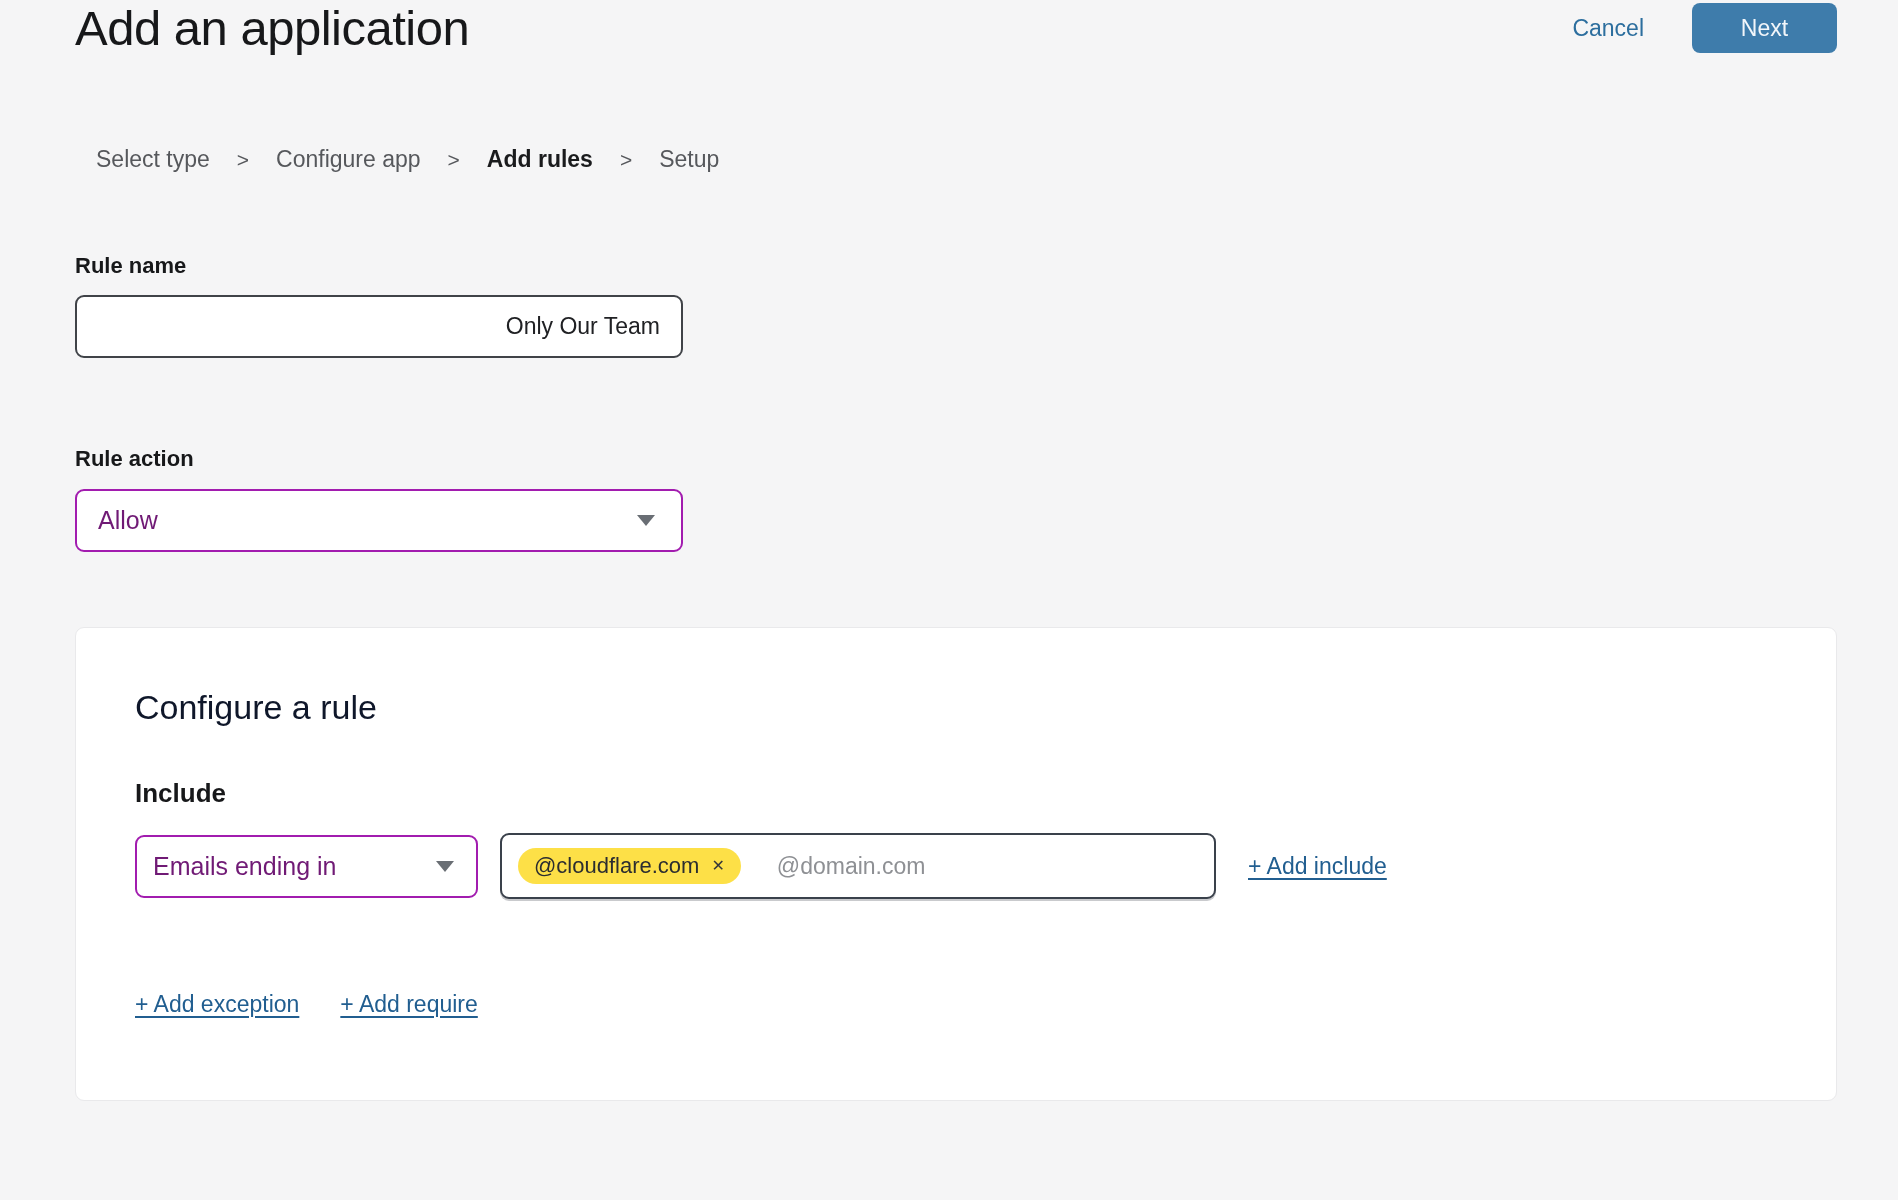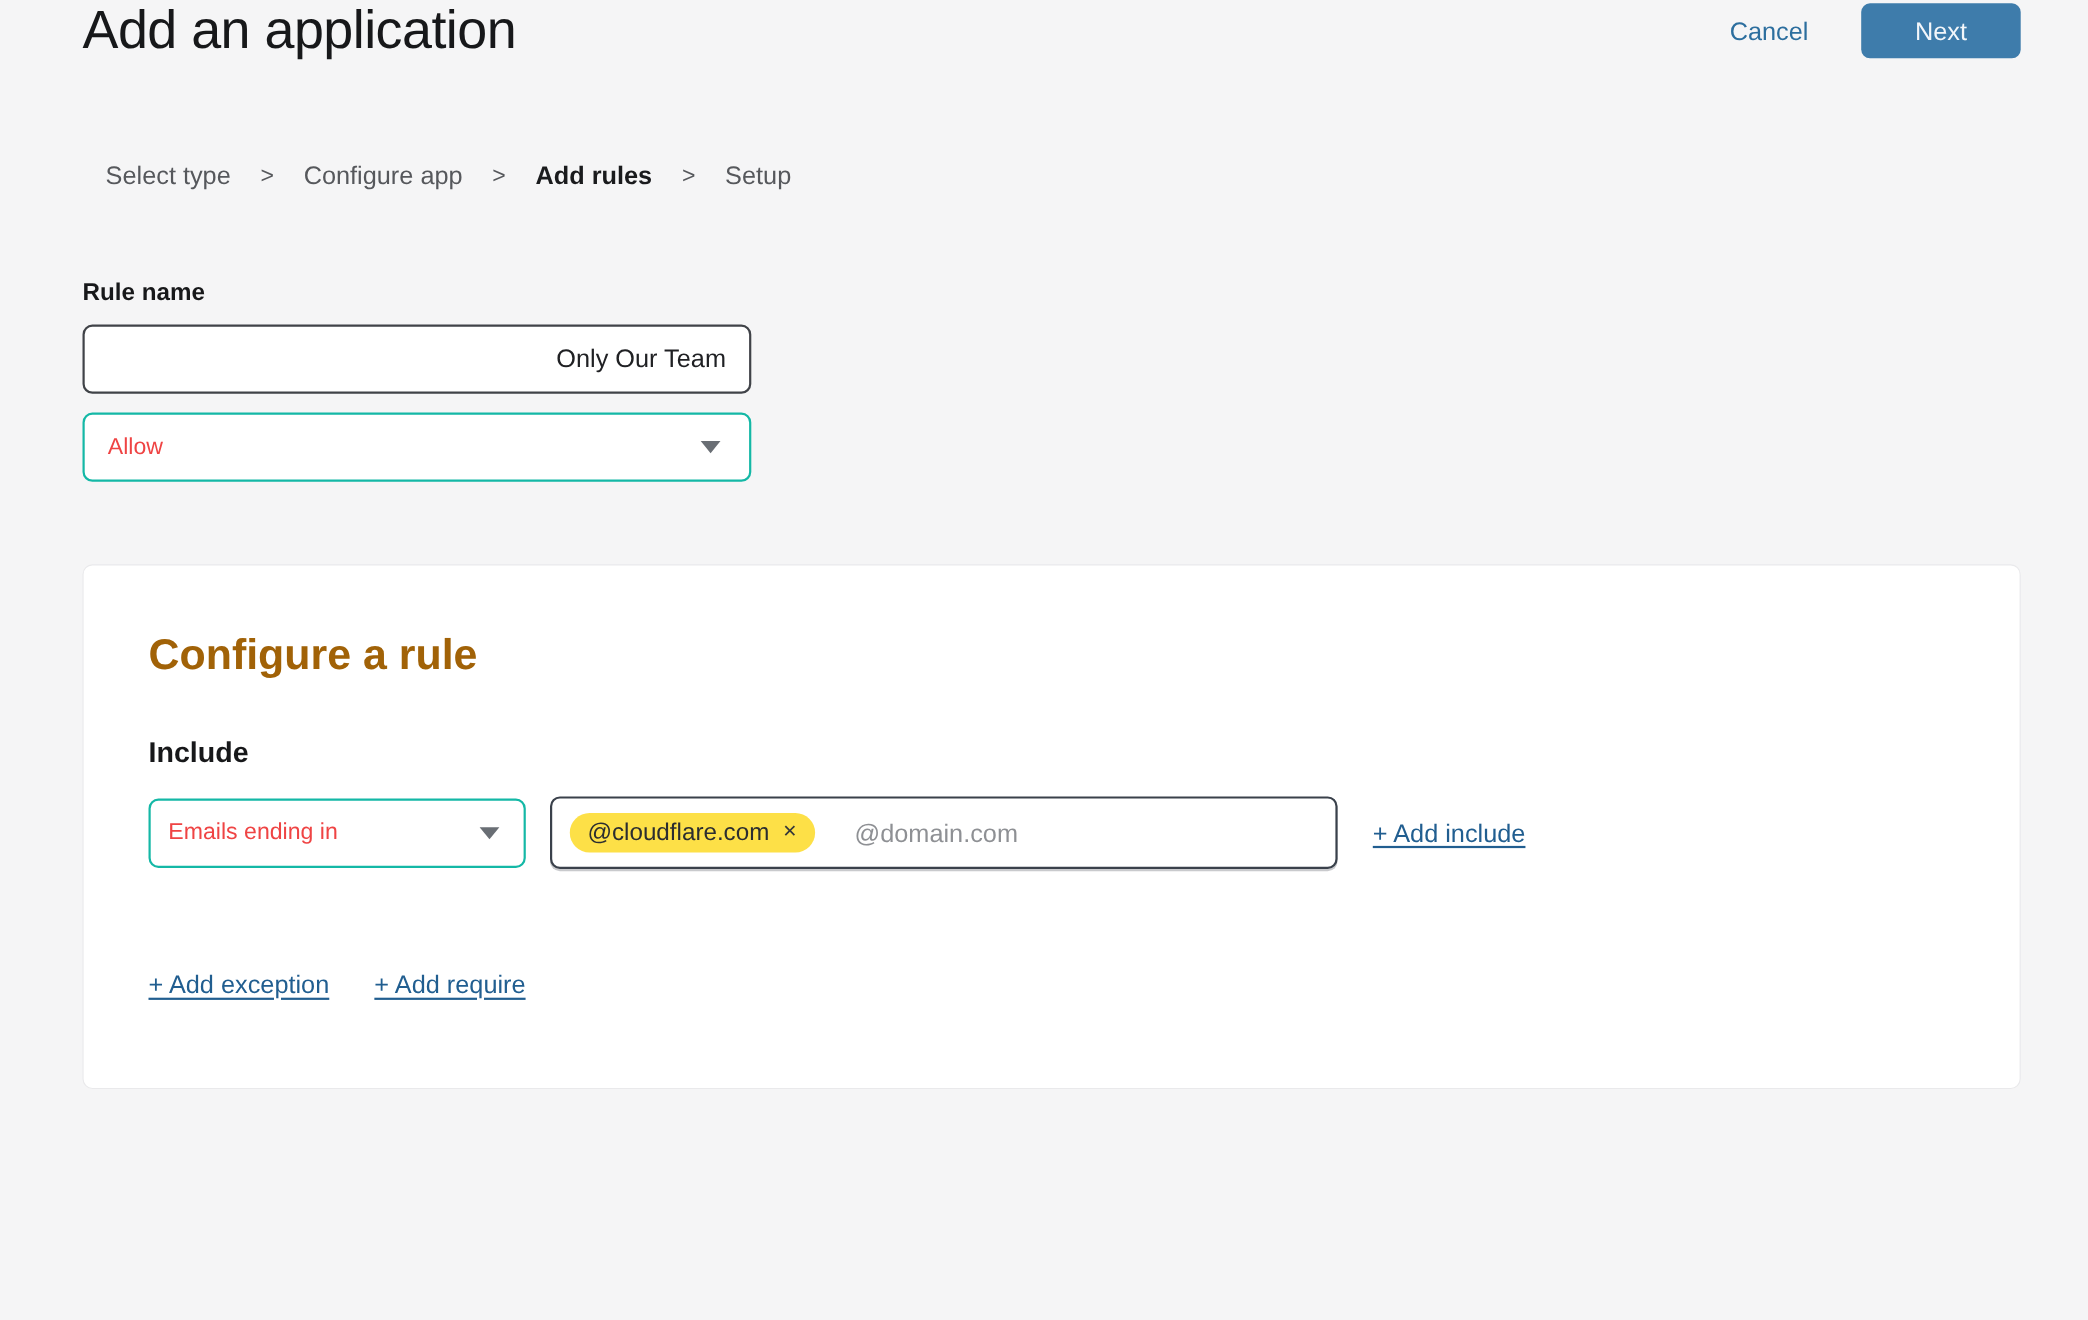--- a/index.html
+++ b/index.html
@@ -77,52 +77,52 @@
     font-size: 23px;
     font-family: inherit;
     color: #202124;
     text-align: right;
   }
   .rule-action-label { margin-top: 88px; }
   .select {
     margin-top: 17px;
     width: 608px;
     height: 63px;
-    border: 2px solid #14b8a6;
+    border: 2px solid #a21caf;
     border-radius: 9px;
     background: #fff;
     display: flex;
     align-items: center;
     justify-content: space-between;
     padding: 0 26px 0 21px;
-    font-size: 21px;
-    color: #ef4444;
+    font-size: 25px;
+    color: #701a75;
     cursor: pointer;
   }
   .caret {
     width: 0; height: 0;
     border-left: 9px solid transparent;
     border-right: 9px solid transparent;
     border-top: 11px solid #696e74;
   }
 
   
   .card {
     margin-top: 75px;
     width: 1762px;
     min-height: 474px;
     background: #ffffff;
     border: 1px solid #e9e9eb;
     border-radius: 9px;
     padding: 60px 59px 80px 59px;
   }
   .card-title {
-    font-size: 39px;
-    font-weight: 700;
-    color: #a16207;
+    font-size: 34px;
+    font-weight: 400;
+    color: #0f172a;
   }
   .include-label {
     margin-top: 51px;
     font-size: 26px;
     font-weight: 700;
     color: #17181a;
   }
   .rule-row {
     margin-top: 24px;
     display: flex;
@@ -212,20 +212,21 @@
     <span class="bc-item">Configure app</span>
     <span class="bc-sep">&gt;</span>
     <span class="bc-item active">Add rules</span>
     <span class="bc-sep">&gt;</span>
     <span class="bc-item">Setup</span>
   </nav>
 
   <div class="field-label rule-name-label">Rule name</div>
   <input class="text-input" type="text" value="Only Our Team" style="">
 
+  <div class="field-label rule-action-label">Rule action</div>
   <div class="select">
     <span>Allow</span>
     <span class="caret"></span>
   </div>
 
   <section class="card">
     <h2 class="card-title">Configure a rule</h2>
     <div class="include-label">Include</div>
 
     <div class="rule-row">

